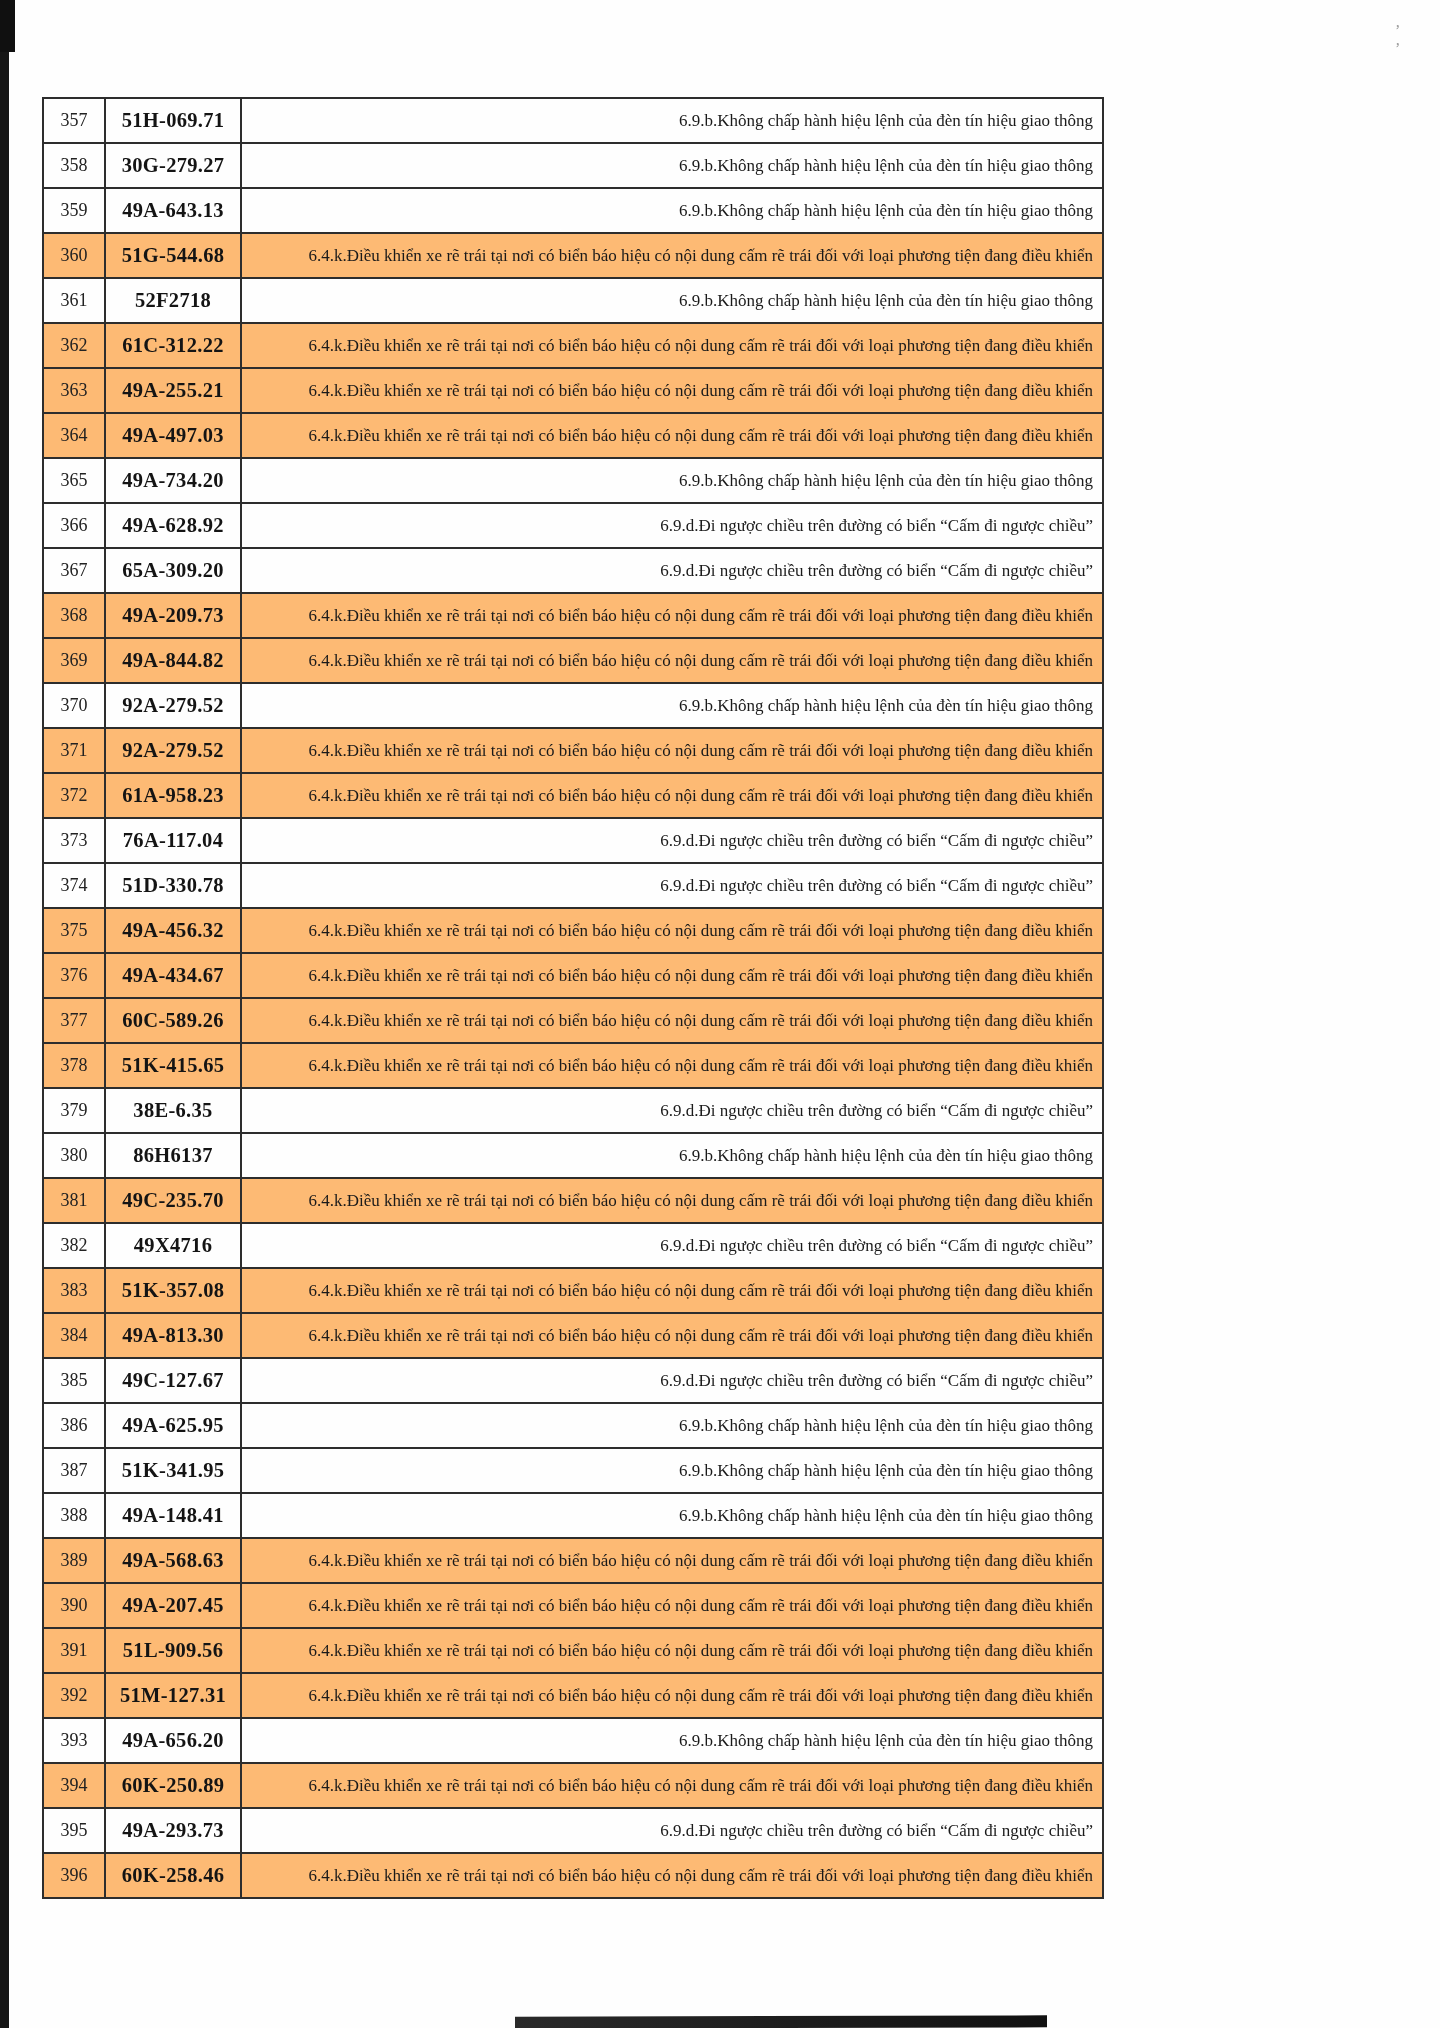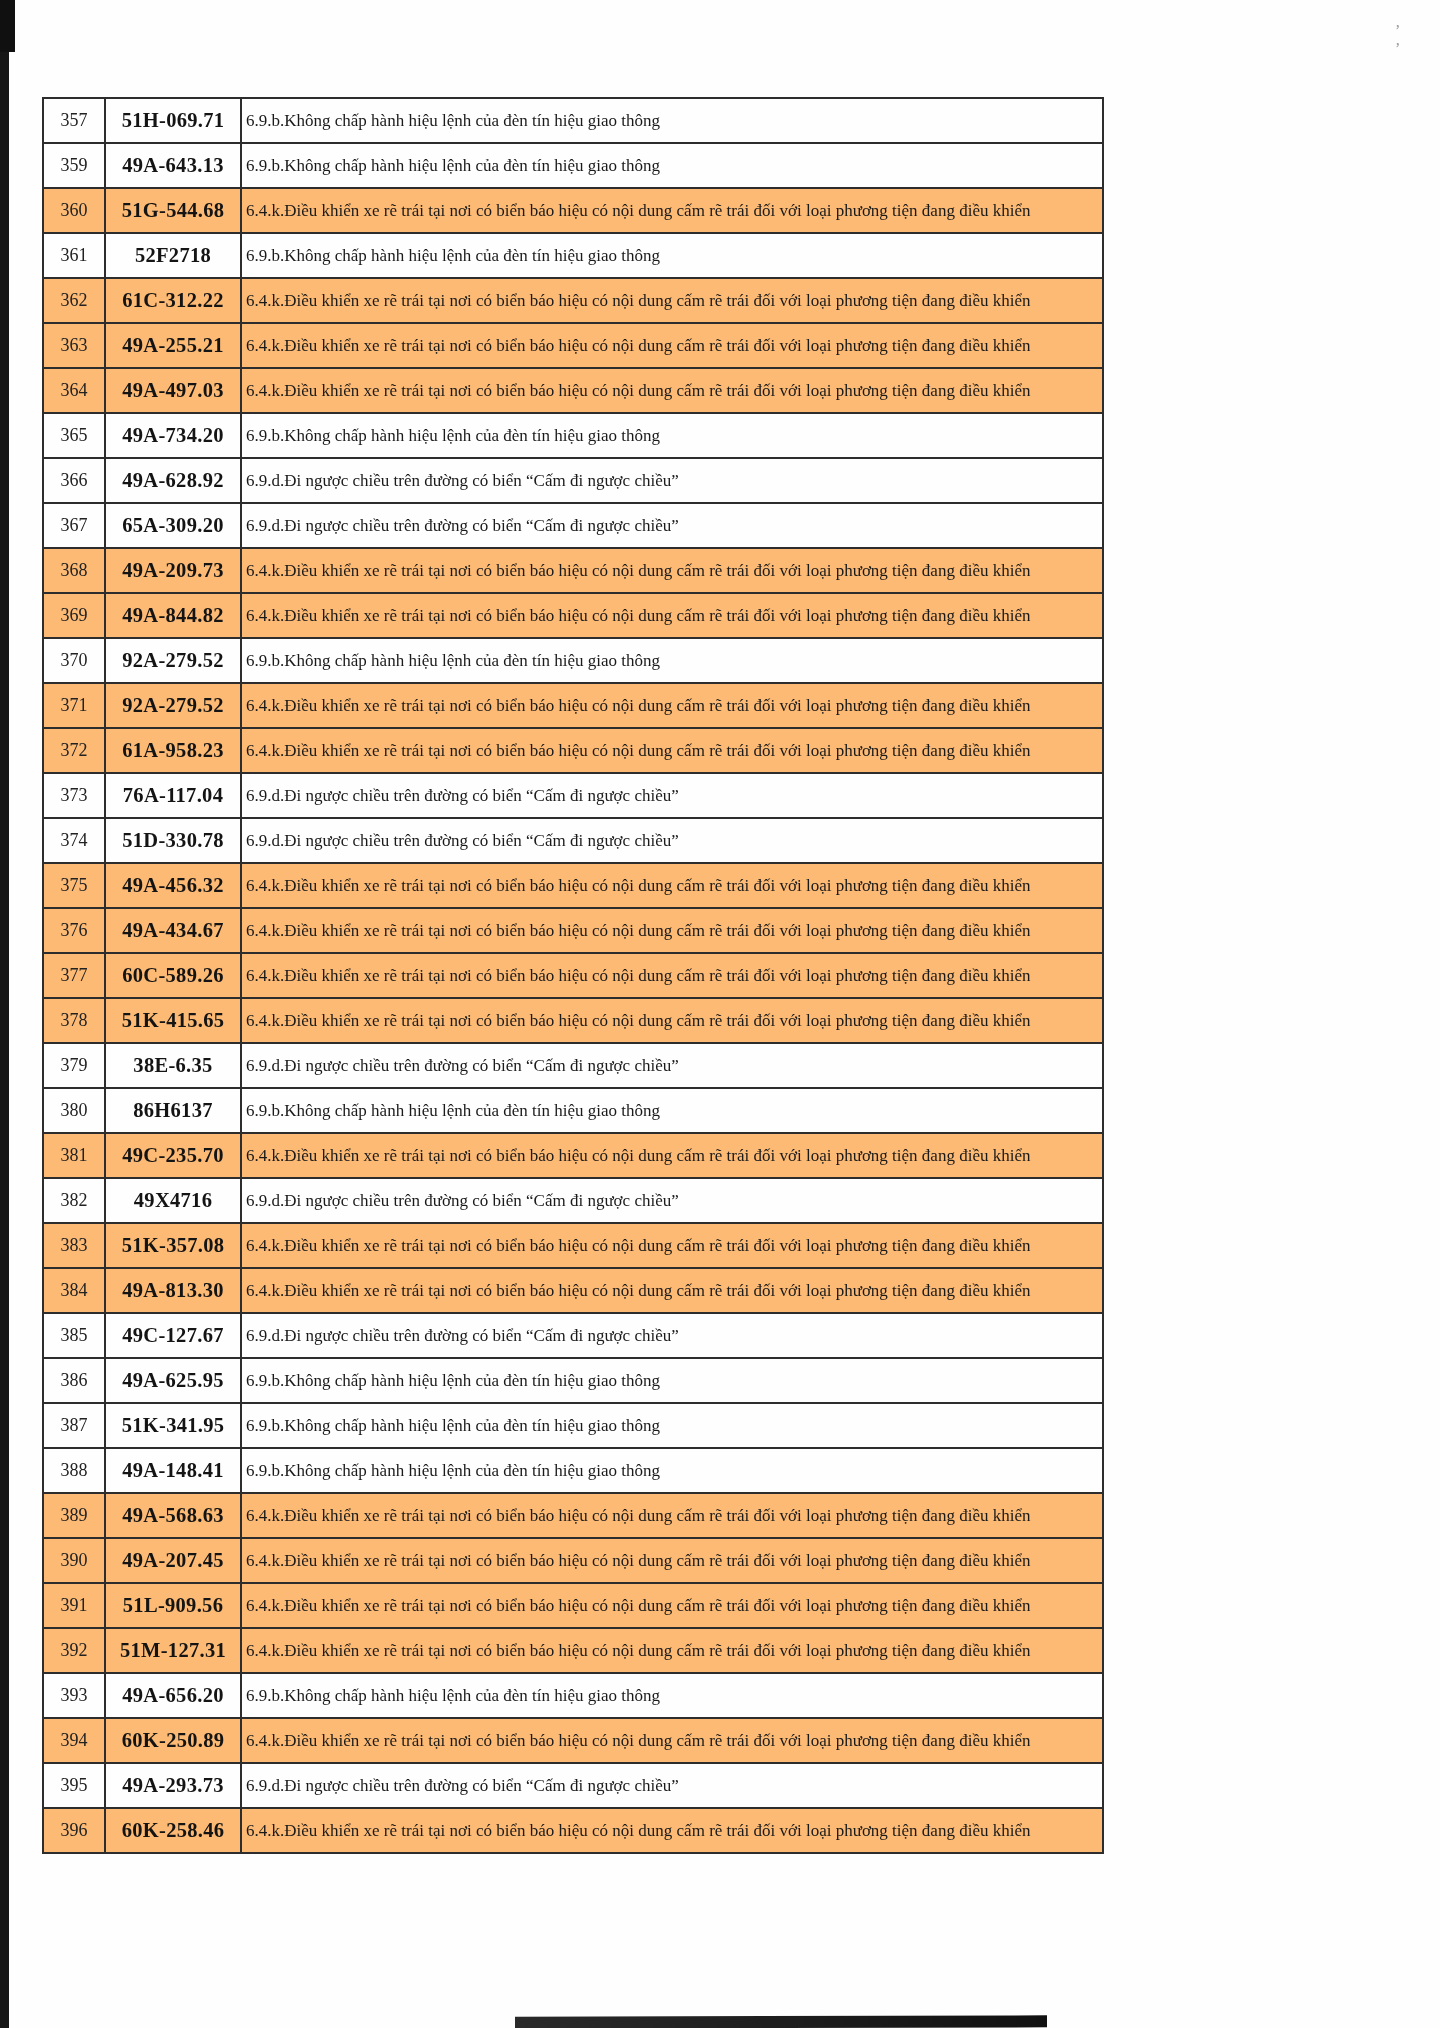--- a/index.html
+++ b/index.html
@@ -66,24 +66,24 @@
   .viol-table td.plate {
     width: 132px;
     text-align: center;
     font-weight: bold;
     font-size: 20.5px;
     letter-spacing: 0.3px;
     color: #141414;
     margin-top: 48px;
   }
   .viol-table td.violation {
-    text-align: left;
+    text-align: right;
     font-size: 17px;
     padding-left: 4px;
-    padding-right: 2px;
+    padding-right: 9px;
     color: #1a1a1a;
     margin-top: 32px;
   }
   .viol-table tr.dense {
     background: #fdba74;
   }
 </style>
 </head>
 <body>
 
@@ -94,20 +94,25 @@
   <div class="scan-mark-top-right">ʼ ʼ</div>
 
   <table class="viol-table">
     <tbody id="viol-table-body">
         <tr>
           <td class="stt">357</td>
           <td class="plate">51H-069.71</td>
           <td class="violation">6.9.b.Không chấp hành hiệu lệnh của đèn tín hiệu giao thông</td>
         </tr>
         <tr>
+          <td class="stt">358</td>
+          <td class="plate">30G-279.27</td>
+          <td class="violation">6.9.b.Không chấp hành hiệu lệnh của đèn tín hiệu giao thông</td>
+        </tr>
+        <tr>
           <td class="stt">359</td>
           <td class="plate">49A-643.13</td>
           <td class="violation">6.9.b.Không chấp hành hiệu lệnh của đèn tín hiệu giao thông</td>
         </tr>
         <tr class="dense">
           <td class="stt">360</td>
           <td class="plate">51G-544.68</td>
           <td class="violation">6.4.k.Điều khiển xe rẽ trái tại nơi có biển báo hiệu có nội dung cấm rẽ trái đối với loại phương tiện đang điều khiển</td>
         </tr>
         <tr>

